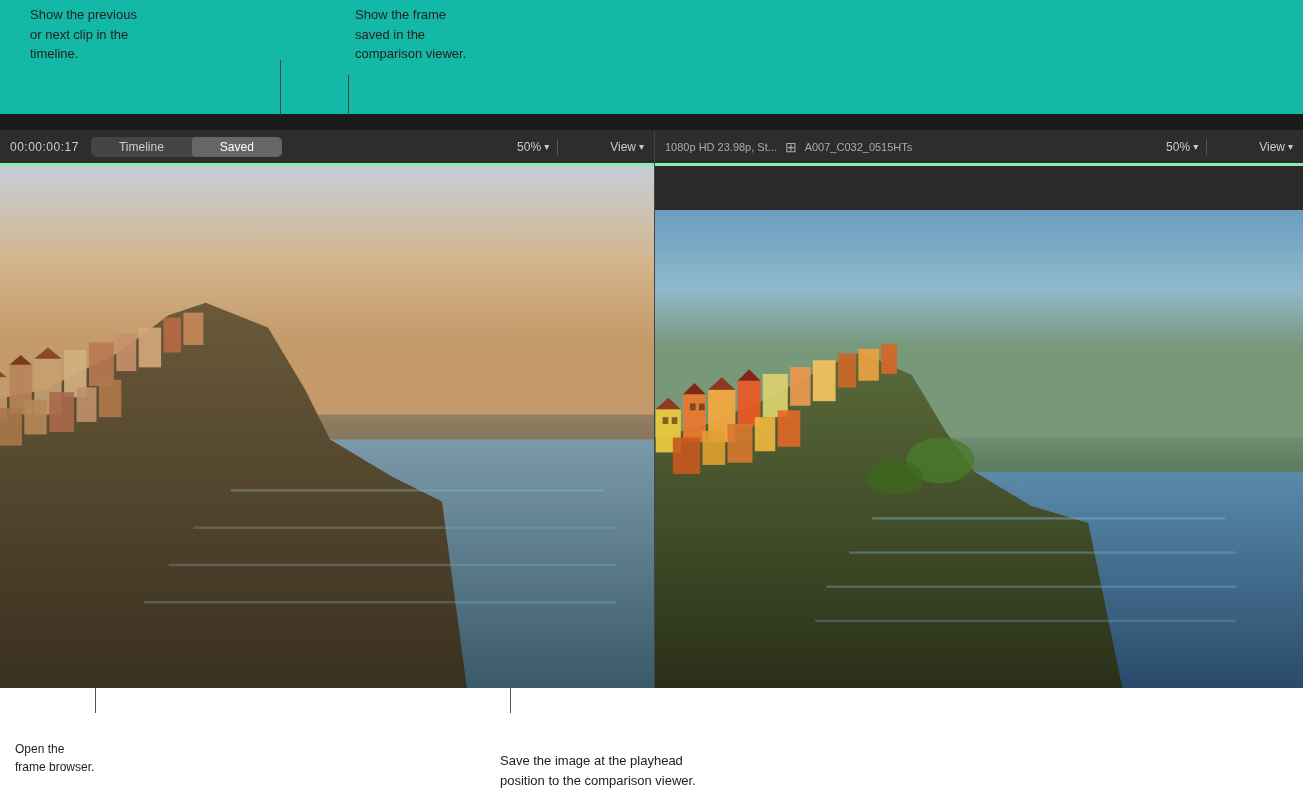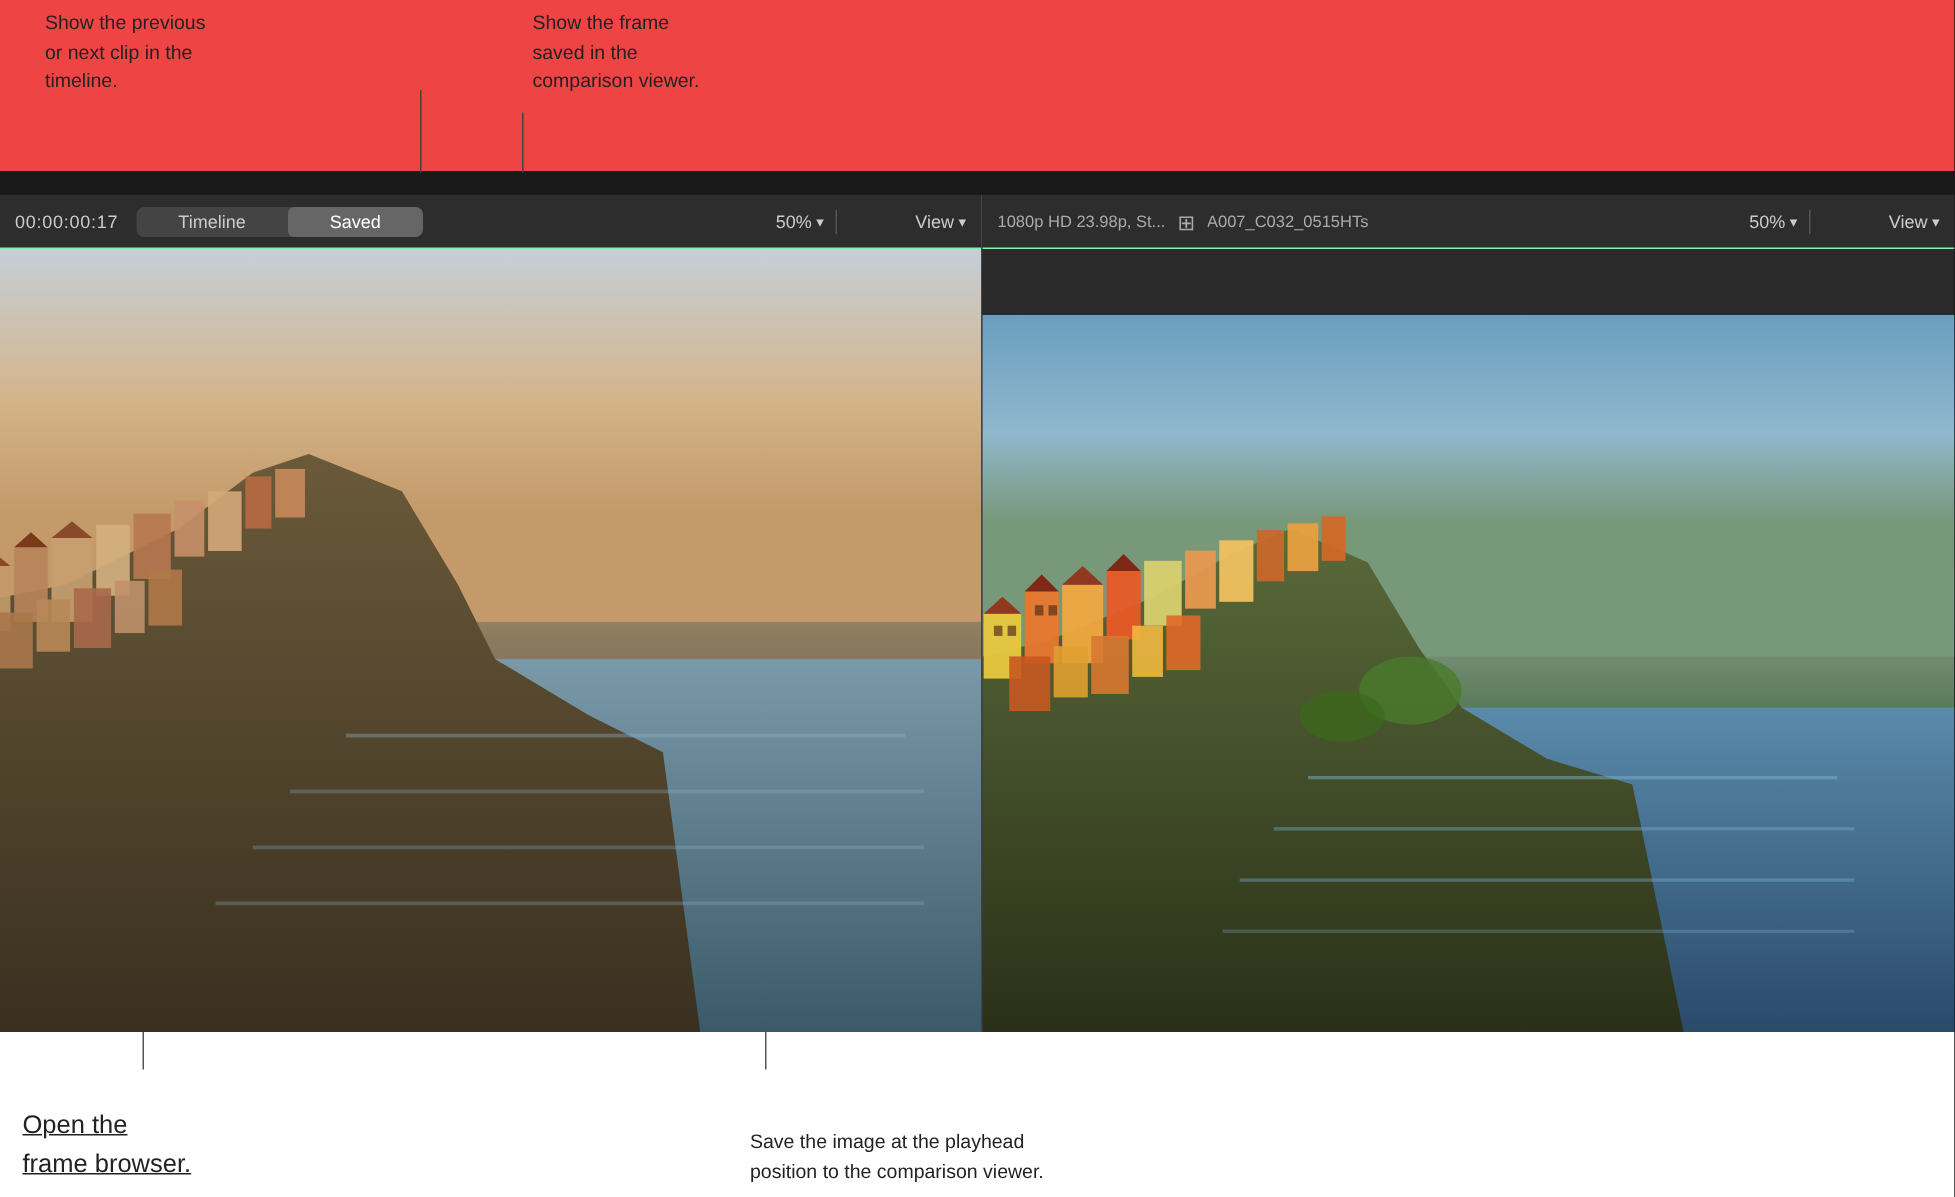--- a/index.html
+++ b/index.html
@@ -13,21 +13,21 @@
       position: relative;
     }
 
     
     .annotations-area {
       position: absolute;
       top: 0;
       left: 0;
       width: 100%;
       height: 114px;
-      background: #ef4444;
+      background: #14b8a6;
       display: flex;
       align-items: flex-start;
       padding: 8px 28px;
     }
 
     .annotation-left {
       position: absolute;
       left: 30px;
       top: 5px;
       font-size: 13px;
@@ -95,21 +95,21 @@
 
     
     .viewer-toolbar {
       height: 36px;
       background: #2d2d2d;
       display: flex;
       align-items: center;
       padding: 0 10px;
       gap: 8px;
       flex-shrink: 0;
-      border-bottom: 1px solid #86efac;
+      border-bottom: 3px solid #86efac;
     }
 
     .timecode {
       font-size: 12px;
       color: #ccc;
       font-variant-numeric: tabular-nums;
       letter-spacing: 0.5px;
       margin-right: 4px;
     }
 
@@ -328,26 +328,25 @@
       position: absolute;
       bottom: 0;
       left: 0;
       width: 100%;
       height: 110px;
       background: #fff;
     }
 
     .annot-bottom-left {
       position: absolute;
-      bottom: 10px;
+      bottom: 22px;
       left: 15px;
-      font-size: 17px;
+      font-size: 12px;
       color: #222;
       line-height: 1.5;
-      text-decoration: underline;
     }
 
     .annot-bottom-center {
       position: absolute;
       bottom: 8px;
       left: 500px;
       font-size: 13px;
       color: #222;
       line-height: 1.5;
       width: 280px;

